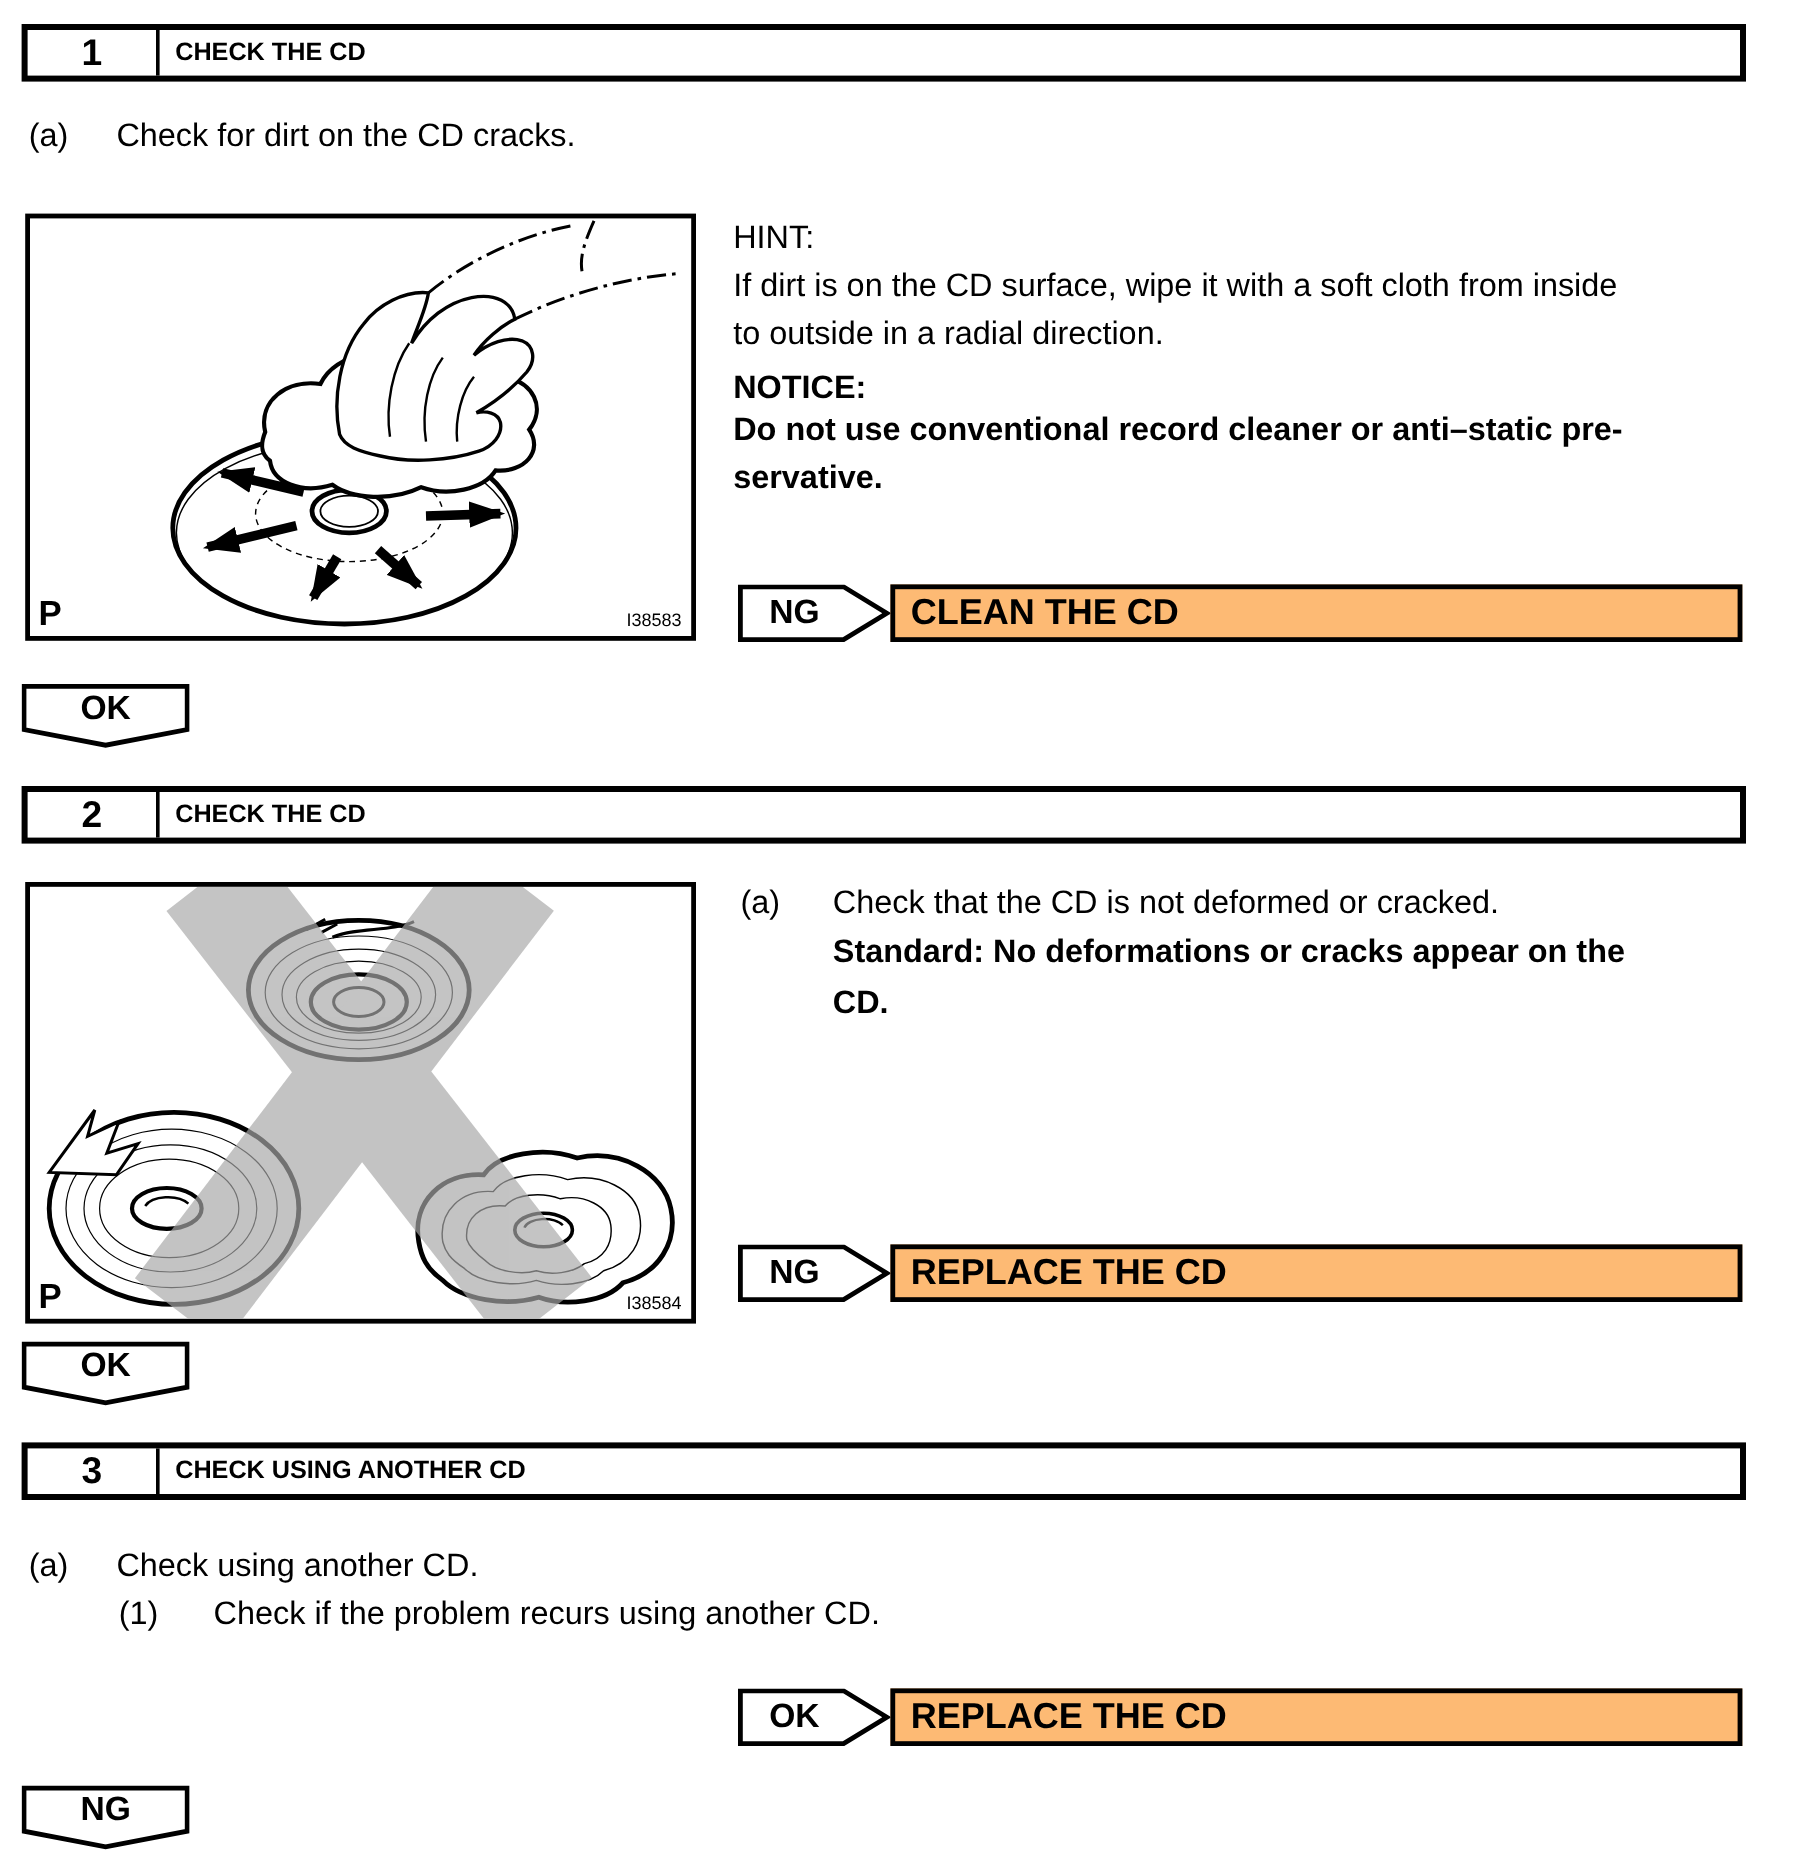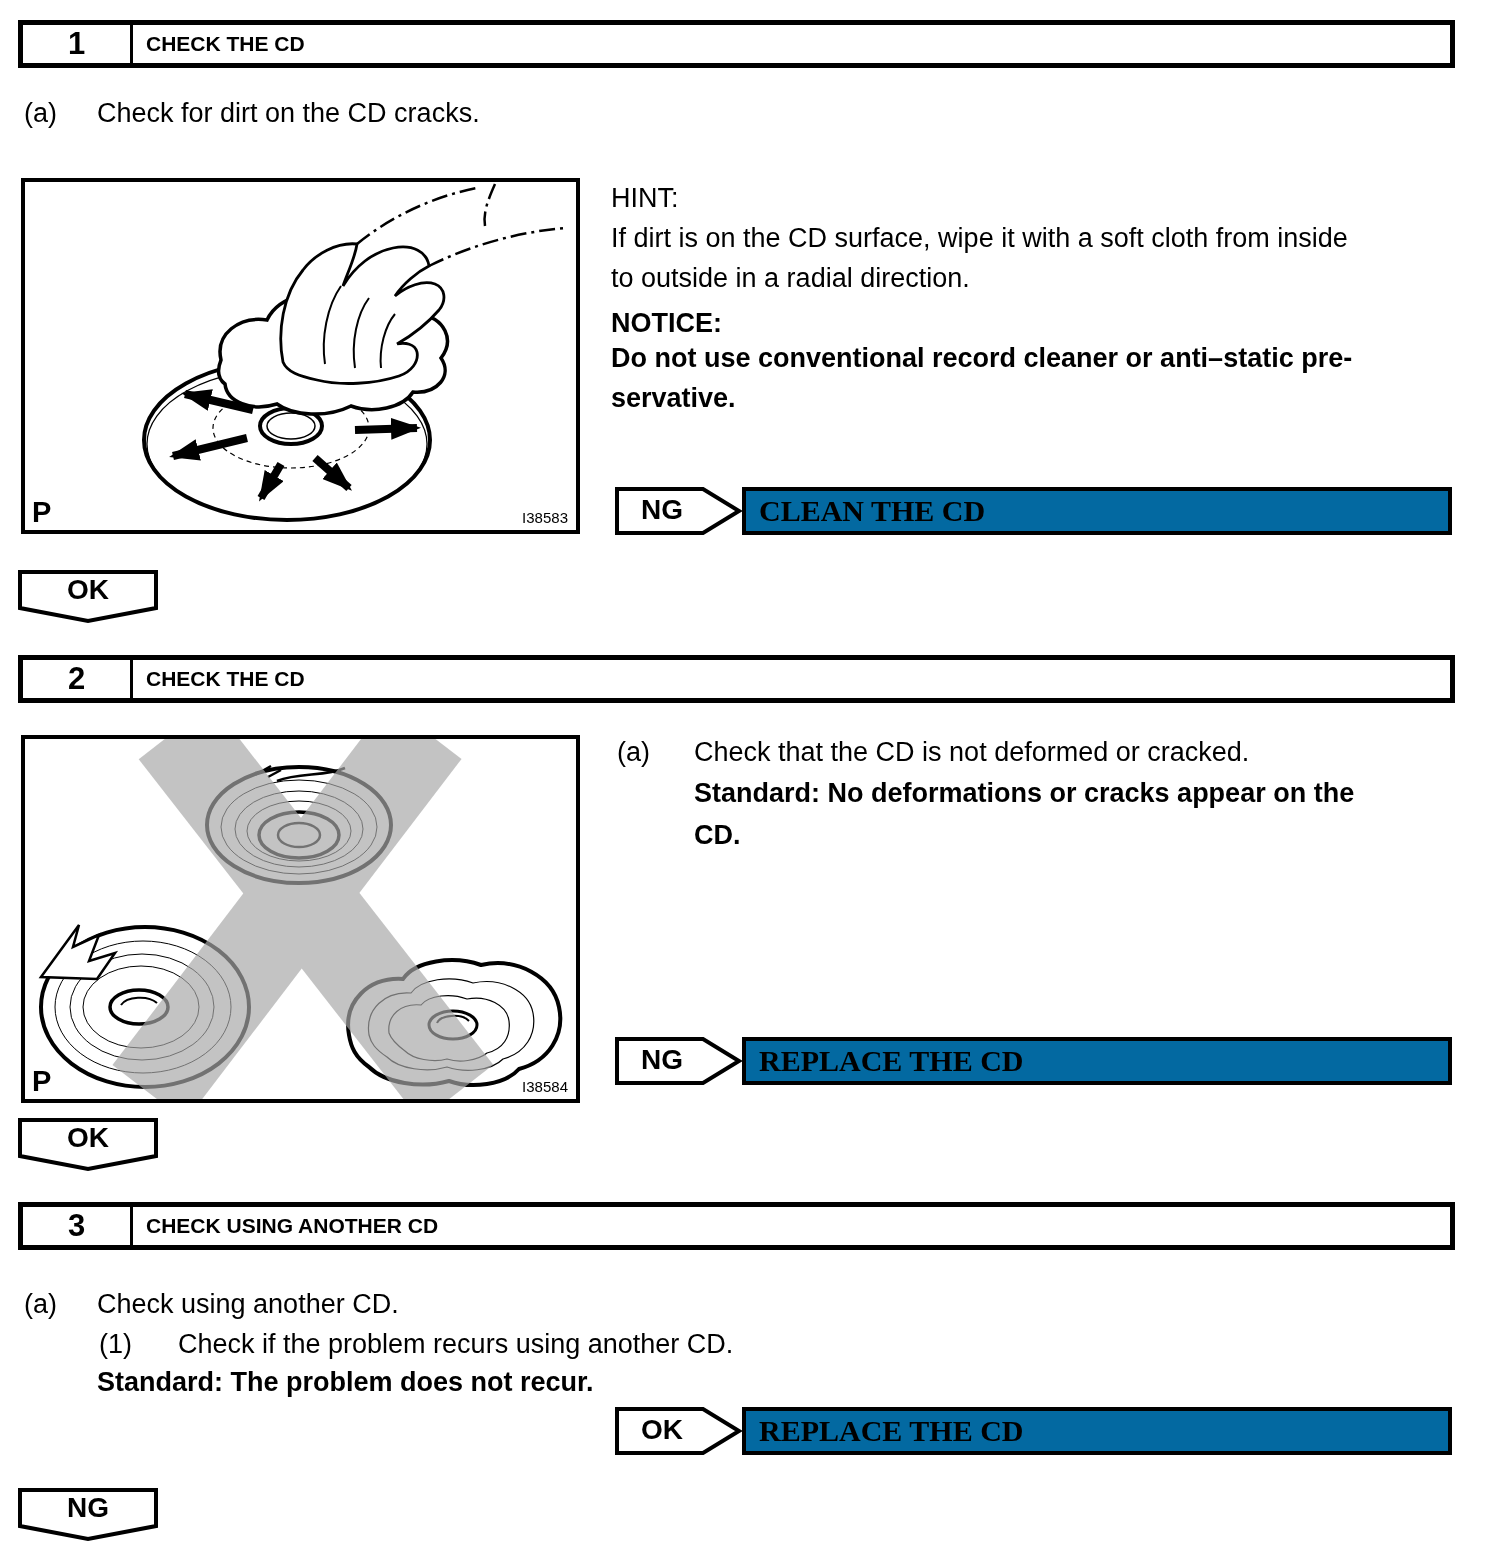--- a/index.html
+++ b/index.html
@@ -27,21 +27,21 @@
 
   
   .pointer{position:absolute;width:128px;height:48px;}
   .pointer svg{display:block;}
   .pointer-label{position:absolute;top:7px;left:0;width:94px;text-align:center;
                  font-weight:700;font-size:28px;}
 
   
   .action{position:absolute;left:742px;width:710px;height:48px;border:4px solid #000;
           box-sizing:border-box;display:flex;align-items:center;padding-left:13px;
-          font-weight:700;font-size:30px;background:#0369a1;white-space:nowrap;font-family:Liberation Serif, serif;}
+          font-weight:700;font-size:30px;background:#fdba74;white-space:nowrap;}
 
   
   .banner{position:absolute;left:18px;width:140px;height:54px;}
   .banner svg{display:block;}
   .banner-label{position:absolute;top:4px;left:0;width:140px;text-align:center;
                 font-weight:700;font-size:28px;}
 </style>
 </head>
 <body>
 
@@ -202,21 +202,20 @@
 
   <div class="header" style="top:1202px;">
     <div class="num">3</div>
     <div class="title">CHECK USING ANOTHER CD</div>
   </div>
 
   <div class="t" style="left:24px;top:1287px;">(a)</div>
   <div class="t" style="left:97px;top:1287px;">Check using another CD.</div>
   <div class="t" style="left:99px;top:1327px;">(1)</div>
   <div class="t" style="left:178px;top:1327px;">Check if the problem recurs using another CD.</div>
-  <div class="t b" style="left:97px;top:1365px;">Standard: The problem does not recur.</div>
 
   <div class="pointer" style="left:615px;top:1407px;">
     <svg width="128" height="48" viewBox="0 0 128 48">
       <polygon points="2,2 88,2 124,24 88,46 2,46" fill="#fff" stroke="#000" stroke-width="4"></polygon>
     </svg>
     <div class="pointer-label">OK</div>
   </div>
   <div class="action" style="top:1407px;">REPLACE THE CD</div>
 
   <div class="banner" style="top:1488px;">

